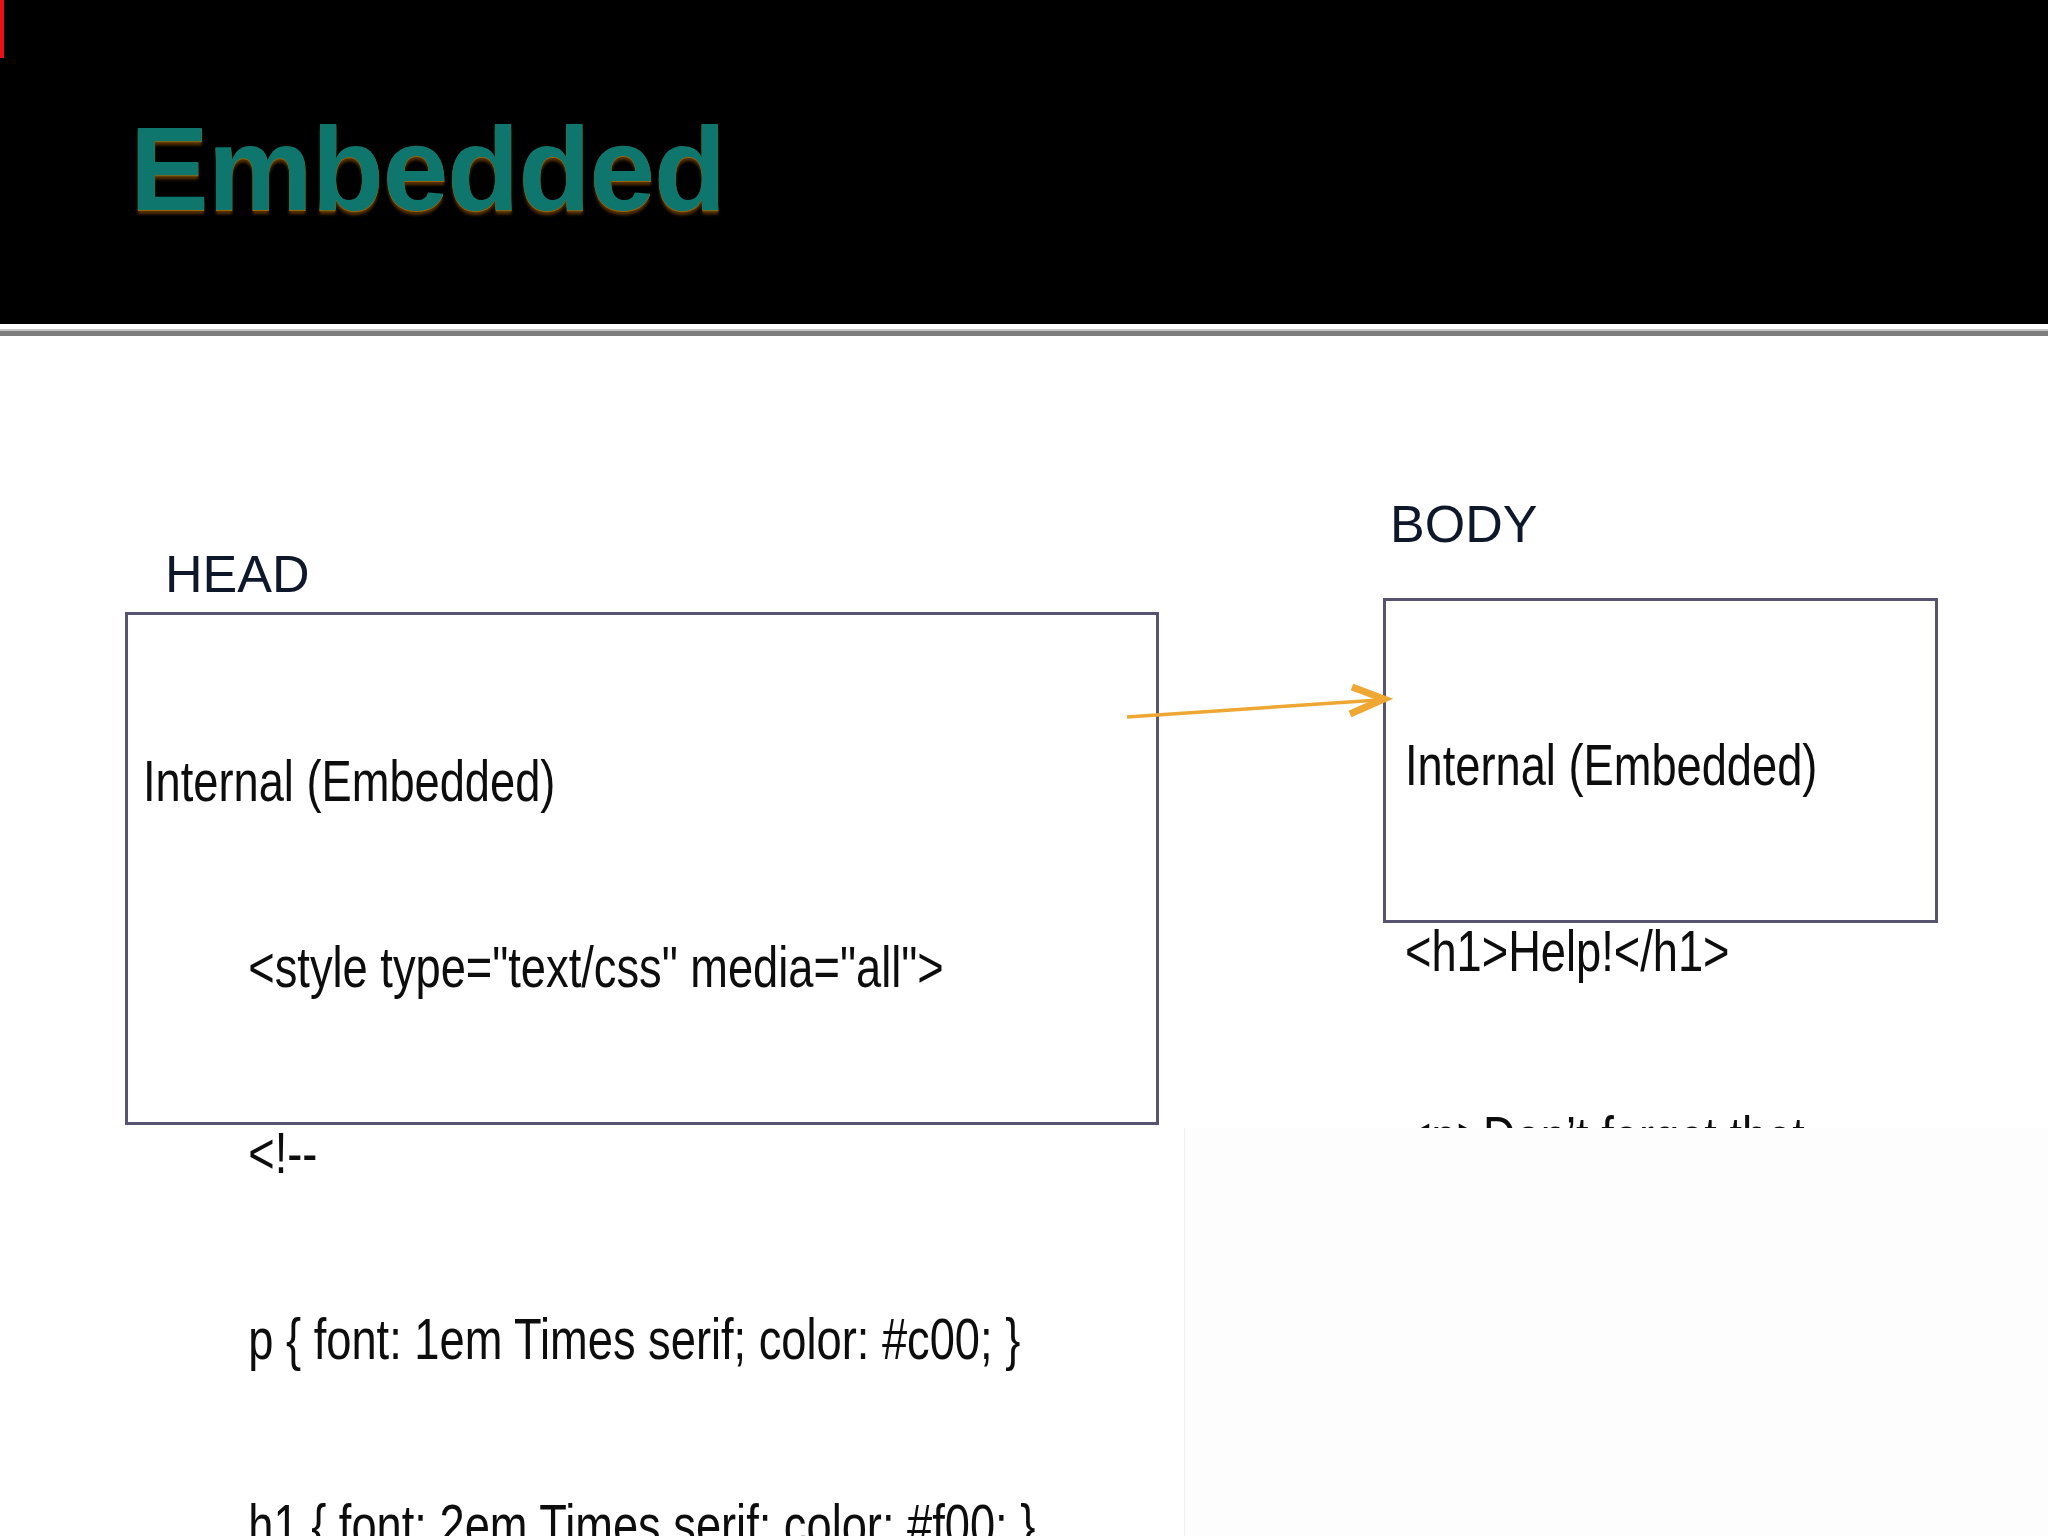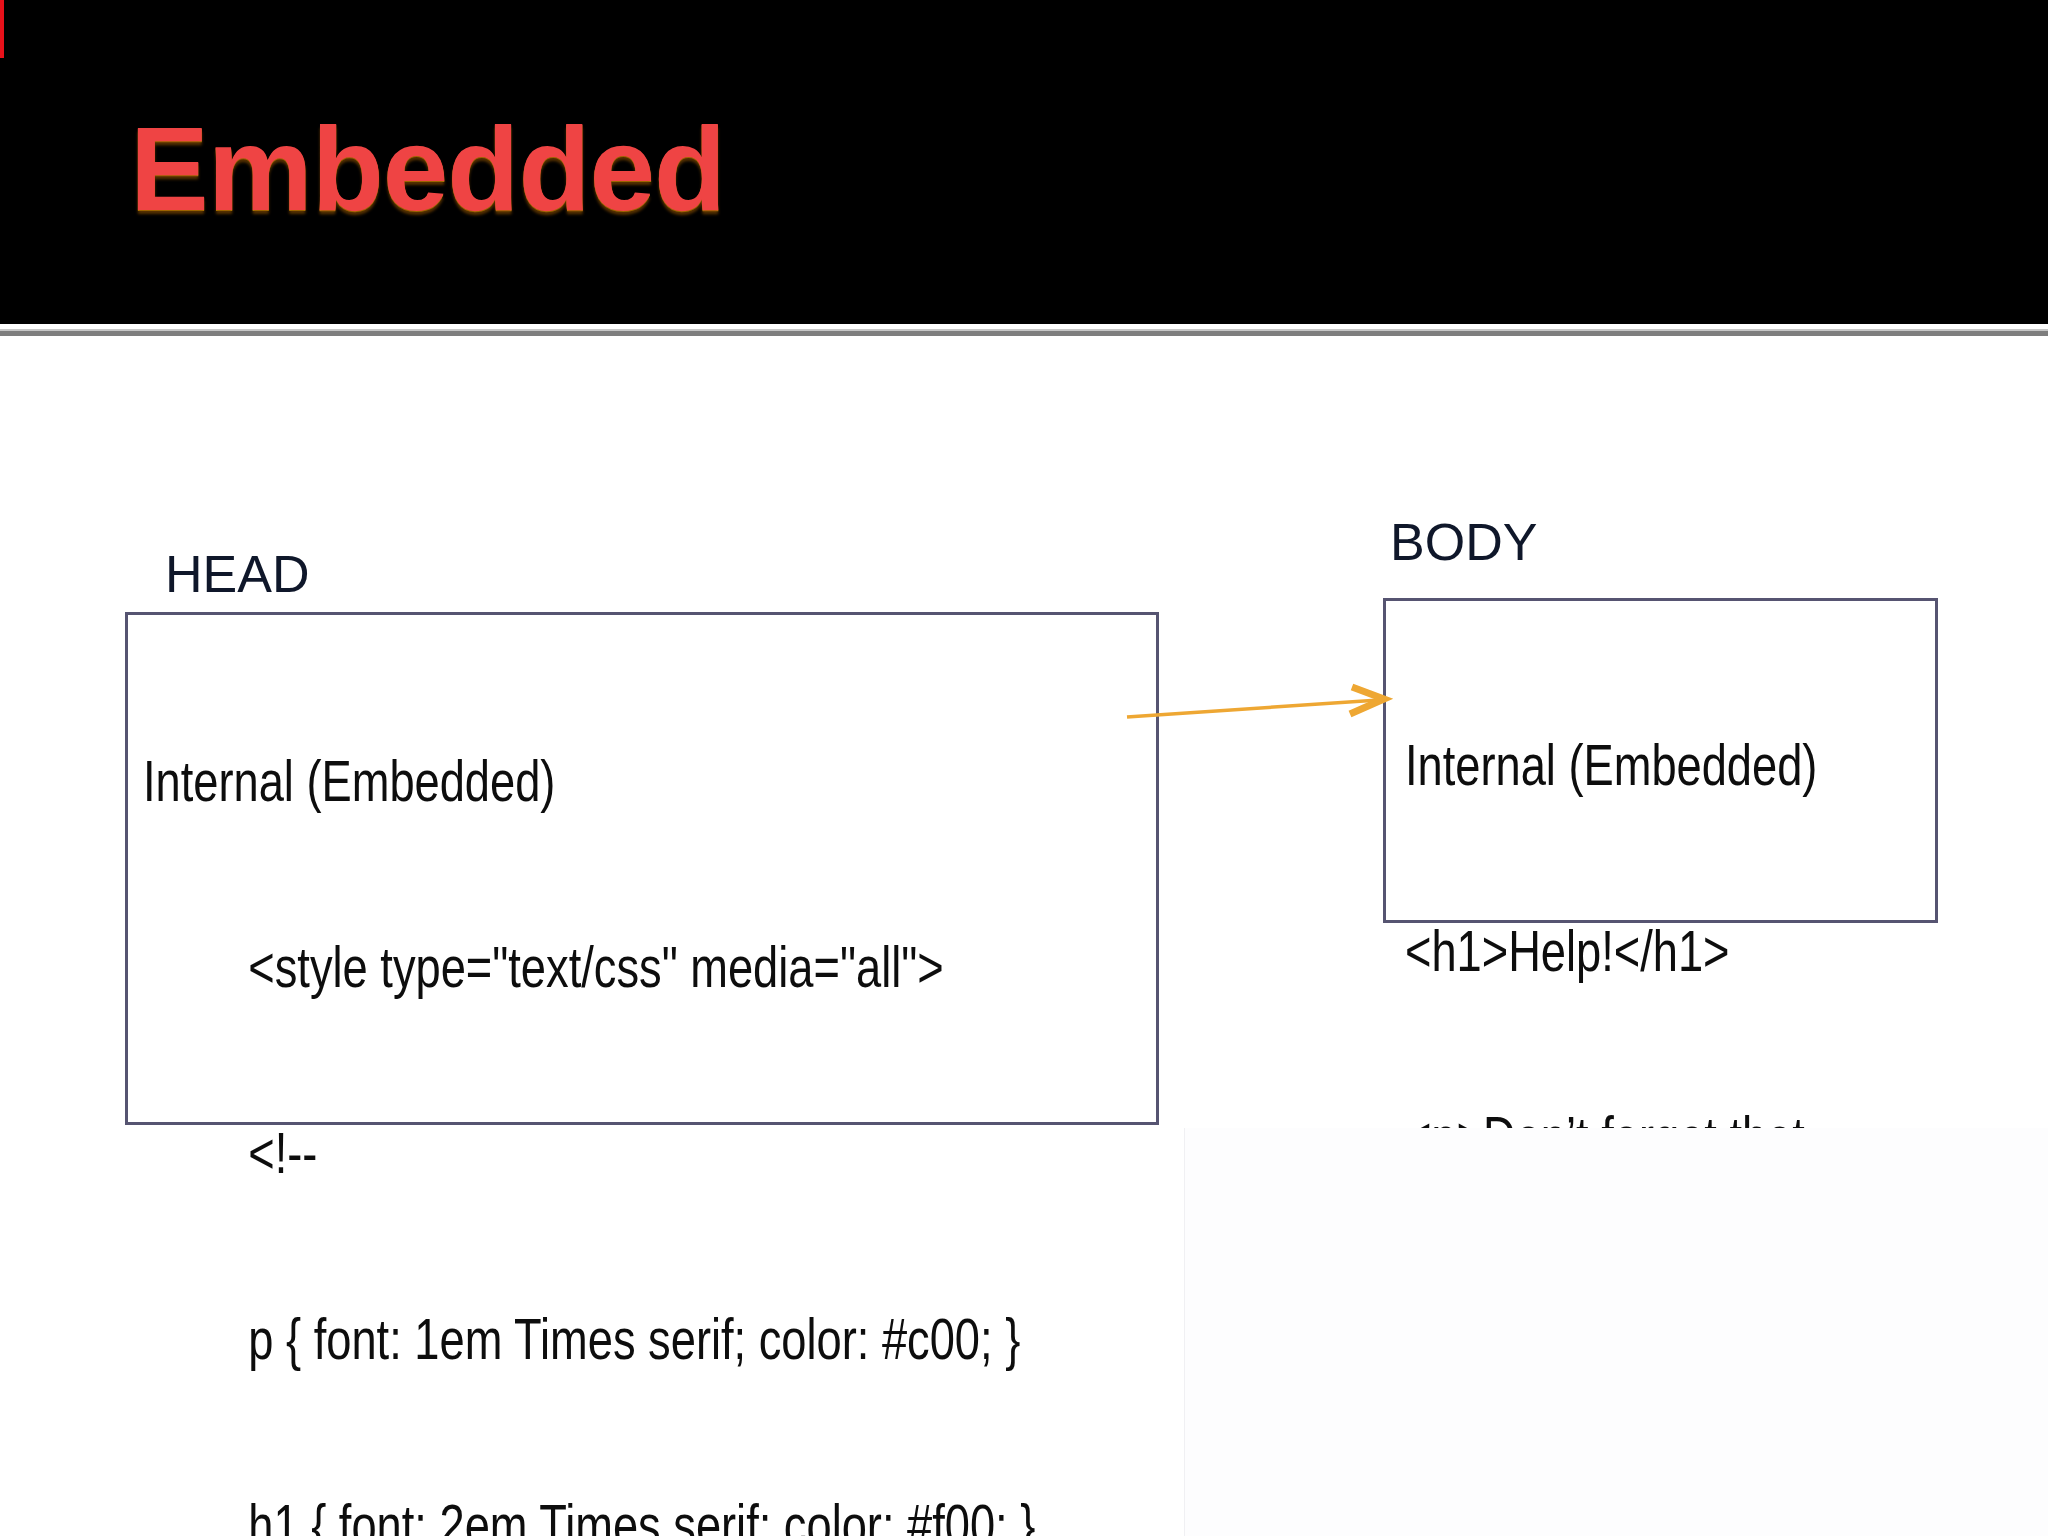--- a/index.html
+++ b/index.html
@@ -10,36 +10,36 @@
   
   .banner{
     position:absolute;left:0;top:0;width:2048px;height:324px;background:#000000;
   }
   .red-sliver{
     position:absolute;left:0;top:0;width:4px;height:58px;background:#e8111a;
   }
   .slide-title{
     position:absolute;left:130px;top:110px;
     font-size:118px;font-weight:bold;line-height:1;letter-spacing:-1px;
-    color:#ef4444;
+    color:#0f766e;
     text-shadow:0 4px 3px rgba(130,75,0,0.65), 0 1px 0 #c98f00;
     white-space:pre;
   }
   .sep-light{
     position:absolute;left:0;top:329px;width:2048px;height:2px;background:#c6c6c6;
   }
   .sep-dark{
     position:absolute;left:0;top:331px;width:2048px;height:5px;background:#7e7e7e;
   }
   
   .section-label{
     position:absolute;color:#0f172a;font-size:52px;line-height:1;white-space:pre;
   }
   .label-head{left:165px;top:548px;}
-  .label-body{left:1390px;top:516px;}
+  .label-body{left:1390px;top:498px;}
   
   .code-box{
     position:absolute;background:#ffffff;border:3px solid #565471;box-sizing:border-box;
   }
   .box-head{left:125px;top:612px;width:1034px;height:513px;}
   .box-body{left:1383px;top:598px;width:555px;height:325px;}
   
   .code-text{
     position:absolute;color:#0d0d0d;font-size:58px;line-height:62px;
     transform:scaleX(0.78);transform-origin:0 0;white-space:pre;

